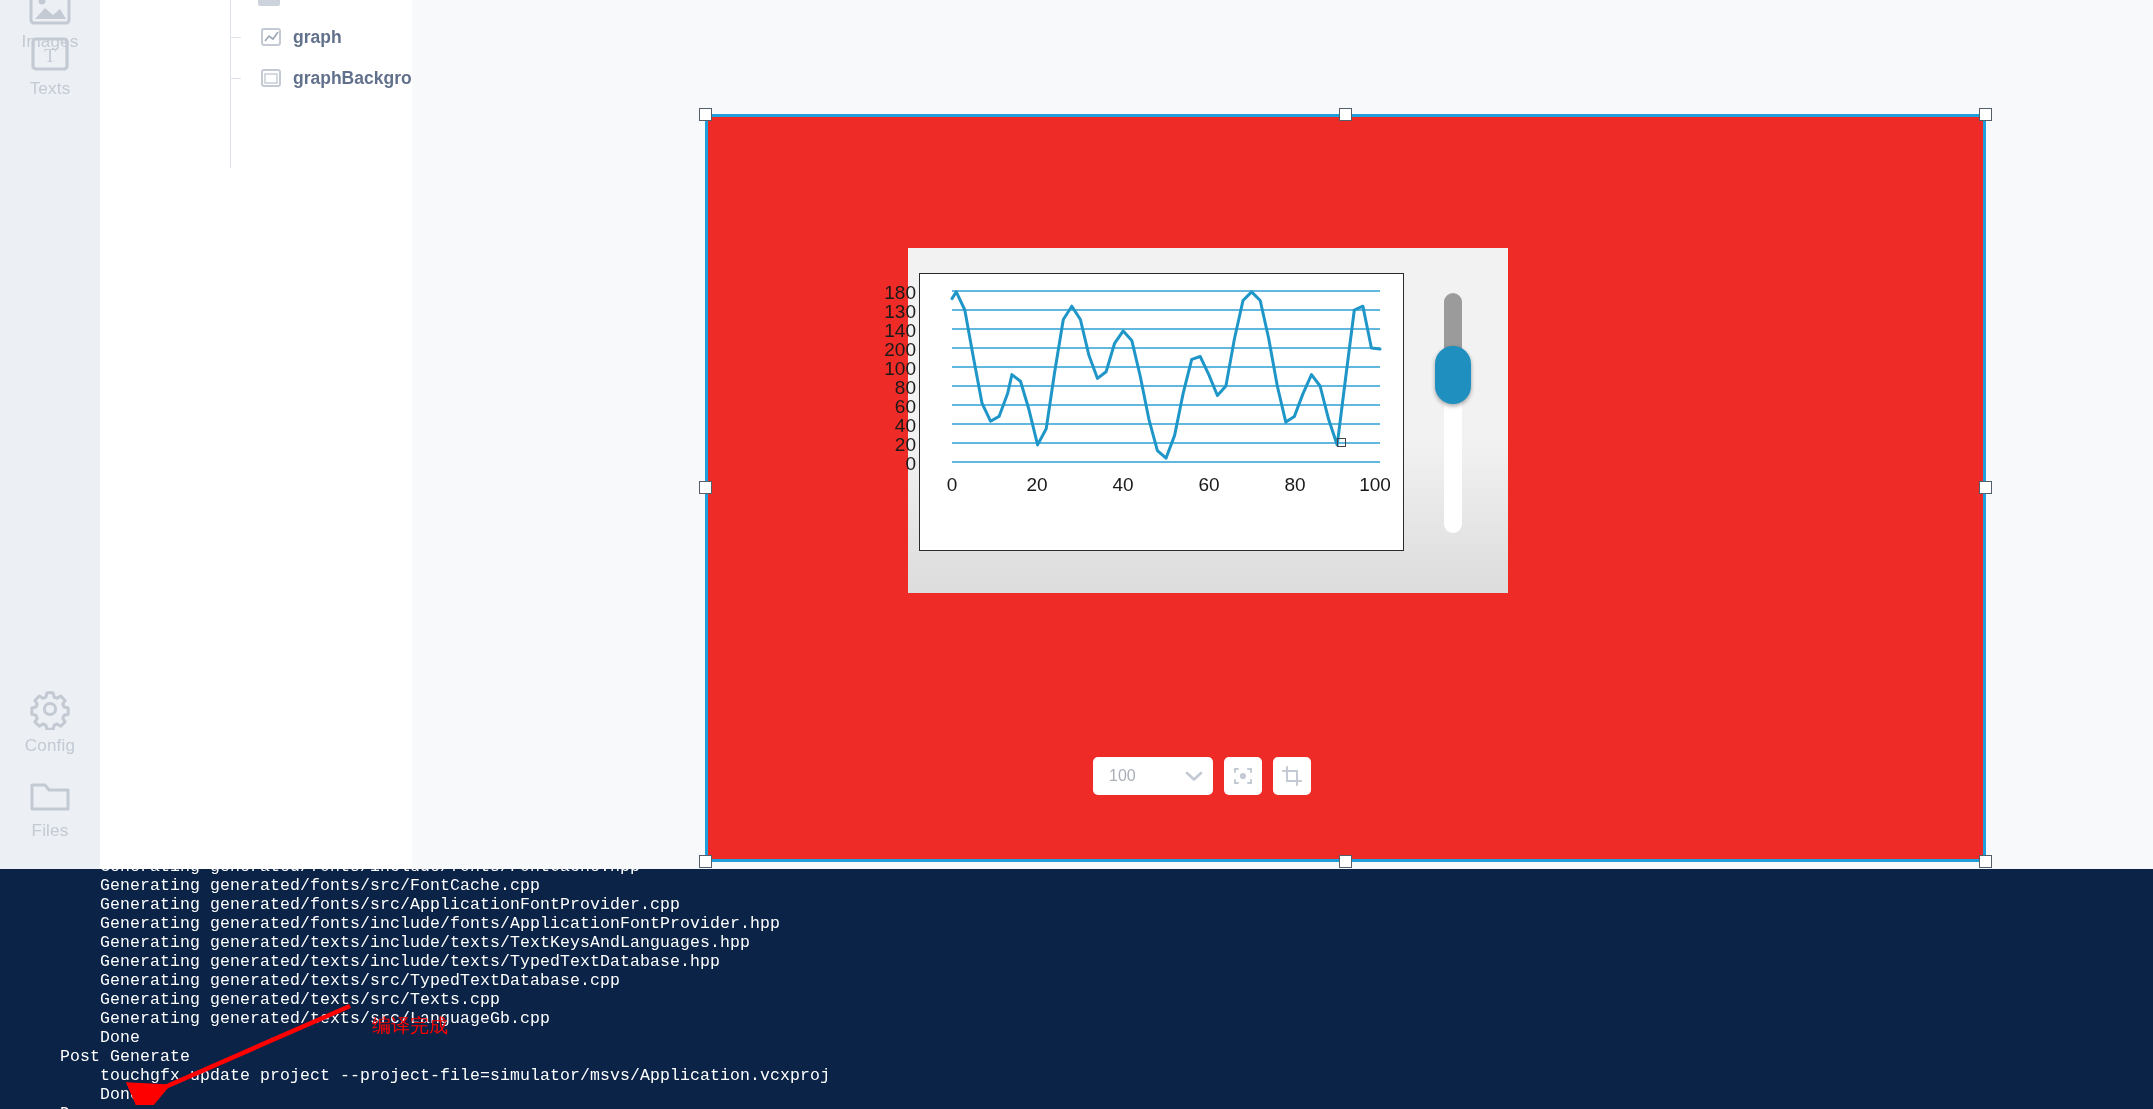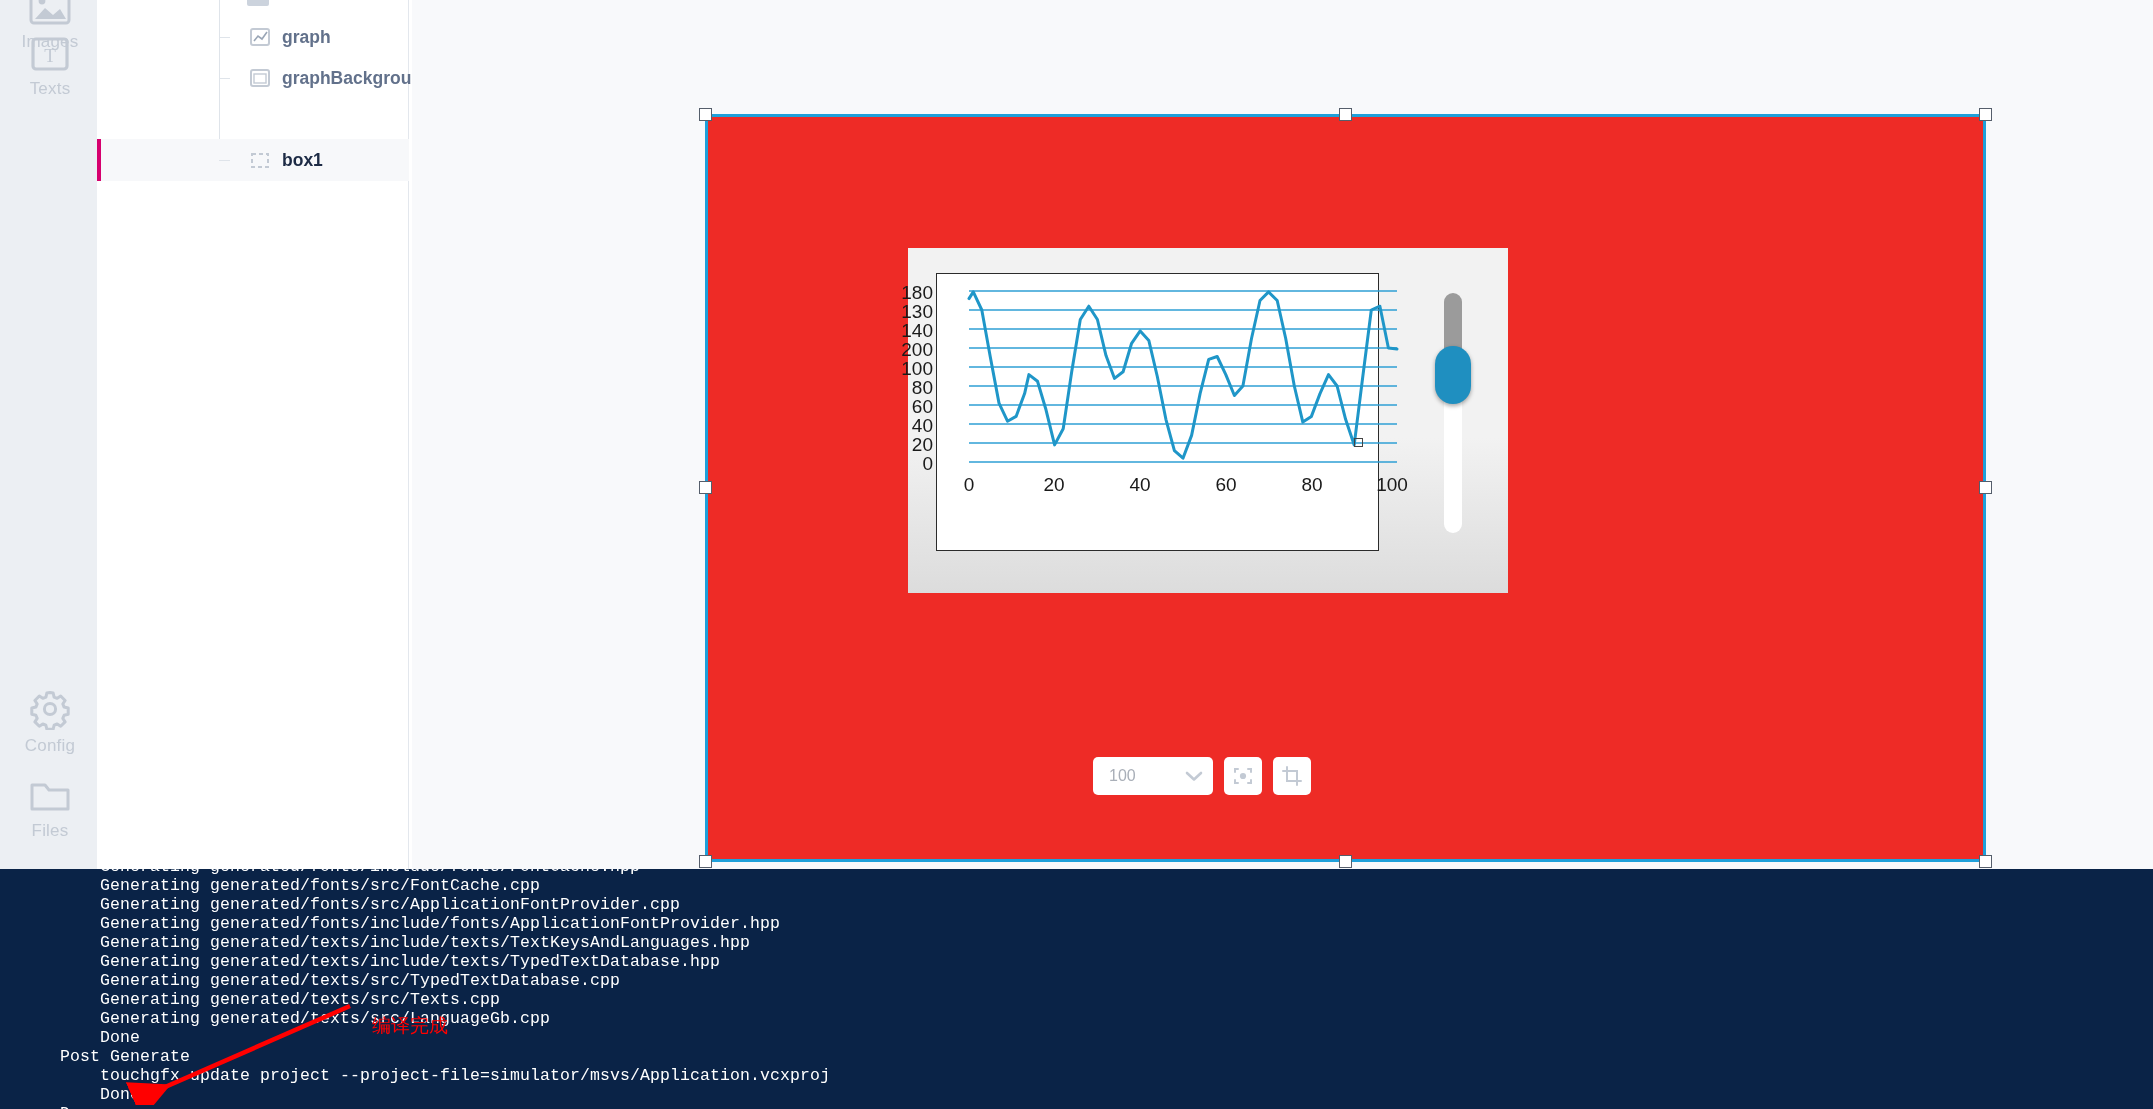--- a/index.html
+++ b/index.html
@@ -24,21 +24,21 @@
     user-select: none;
   }
   .rail-label {
     font-size: 17px; color: #c3cad4; letter-spacing: .2px;
     display: block; margin-top: 6px;
   }
   .rail-ico { display: block; margin: 0 auto; }
 
   
   #tree {
-    position: absolute; left: 97px; top: 0;
+    position: absolute; left: 108px; top: 0;
     width: 312px; height: 869px;
     background: #ffffff;
     border-right: 1px solid #e3e7ed;
   }
   .tree-stub {
     position: absolute; left: 150px; top: -8px;
     width: 22px; height: 14px; background: #ccd3dd; border-radius: 2px;
   }
   .tree-spine {
     position: absolute; left: 122px; top: 0; width: 1px; height: 168px;
@@ -92,22 +92,22 @@
     z-index: 6;
   }
 
   
   #graphBackground {
     position: absolute; left: 200px; top: 131px;
     width: 600px; height: 345px;
     background: linear-gradient(to bottom,#f2f2f2 0%,#f2f2f2 55%,#dcdcdc 100%);
   }
   #graphPlot {
-    position: absolute; left: 28px; top: 25px;
-    width: 443px; height: 278px;
+    position: absolute; left: 11px; top: 25px;
+    width: 485px; height: 278px;
     background: #ffffff;
     border: 1px solid #2b2b2b;
   }
   #graphPlot svg { display: block; }
   .ytick {
     position: absolute; right: 0; width: 60px; text-align: right;
     font-size: 19px; color: #1a1a1a;
     font-family: "Liberation Sans", sans-serif;
   }
   .xtick {
@@ -237,28 +237,20 @@
     <div class="tree-row" style="top:57px;">
       <span class="tick" style="top:21px;"></span>
       <svg class="ti" style="top:10px;" viewBox="0 0 22 22">
         <rect x="2" y="3" width="18" height="16" rx="2" fill="none" stroke="#c3cad4" stroke-width="2"></rect>
         <rect x="5" y="7" width="12" height="9" fill="#ffffff" stroke="#c3cad4" stroke-width="1.4"></rect>
       </svg>
       <span class="tlabel">graphBackground</span>
     </div>
 
 
-    <div class="tree-row selected" style="top:139px;">
-      <span class="selbar"></span>
-      <span class="tick" style="top:21px;"></span>
-      <svg class="ti" style="top:10px;" viewBox="0 0 22 22">
-        <rect x="3" y="5" width="16" height="13" fill="none" stroke="#c3cad4" stroke-width="2" stroke-dasharray="4 3"></rect>
-      </svg>
-      <span class="tlabel">box1</span>
-    </div>
   </div>
 
   <div id="editor">
     <div id="selection">
 
       <div id="uiscreen">
 
         <div id="graphBackground">
 
           <div id="graphPlot">

